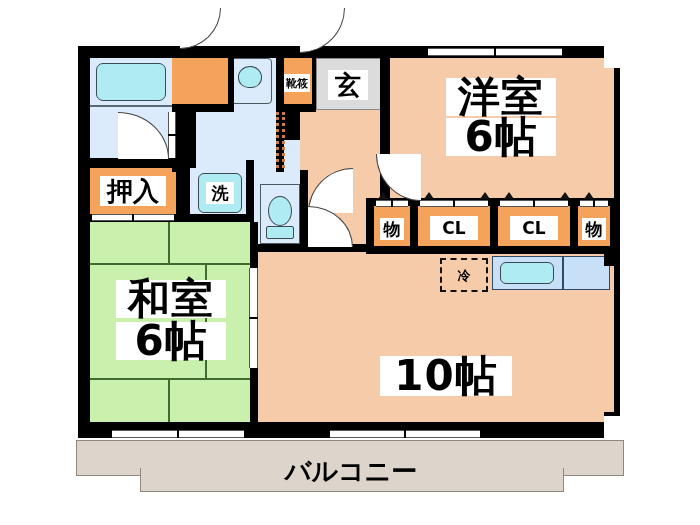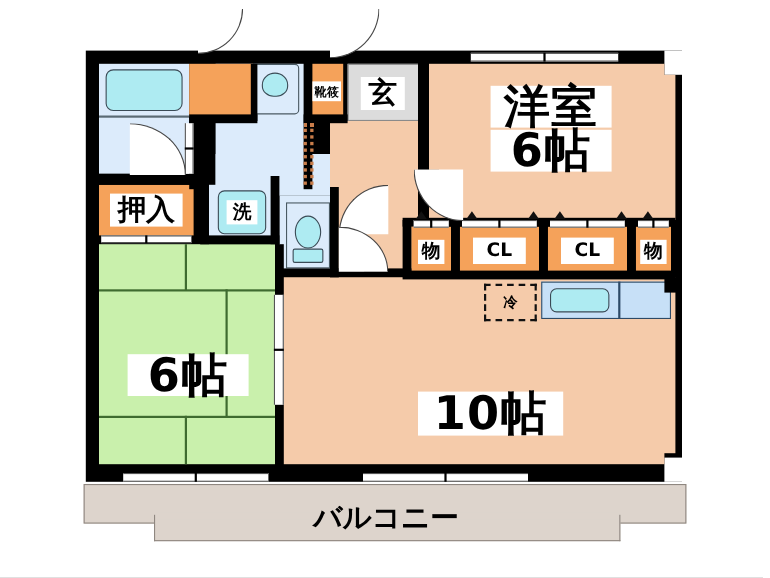--- a/index.html
+++ b/index.html
@@ -190,20 +190,23 @@
   <div class="ab f-balcony balc-line" style="left:140px;top:468px;width:424px;height:24px;border-top:none;"></div>
   <div class="ab f-balcony" style="left:142px;top:466px;width:420px;height:6px;"></div>
 
   <div class="lbl big" style="left:446px;top:78px;width:110px;height:38px;">
     <span>洋室</span>
   </div>
   <div class="lbl big" style="left:446px;top:118px;width:110px;height:38px;">
     <span>6帖</span>
   </div>
 
+  <div class="lbl big" style="left:116px;top:280px;width:110px;height:38px;">
+    <span>和室</span>
+  </div>
   <div class="lbl big" style="left:116px;top:322px;width:110px;height:38px;">
     <span>6帖</span>
   </div>
 
   <div class="lbl big" style="left:356px;top:356px;width:132px;height:40px;margin-left:24px;">
     <span>10帖</span>
   </div>
 
   <div class="lbl mid" style="left:100px;top:176px;width:66px;height:30px;">
     <span>押入</span>

